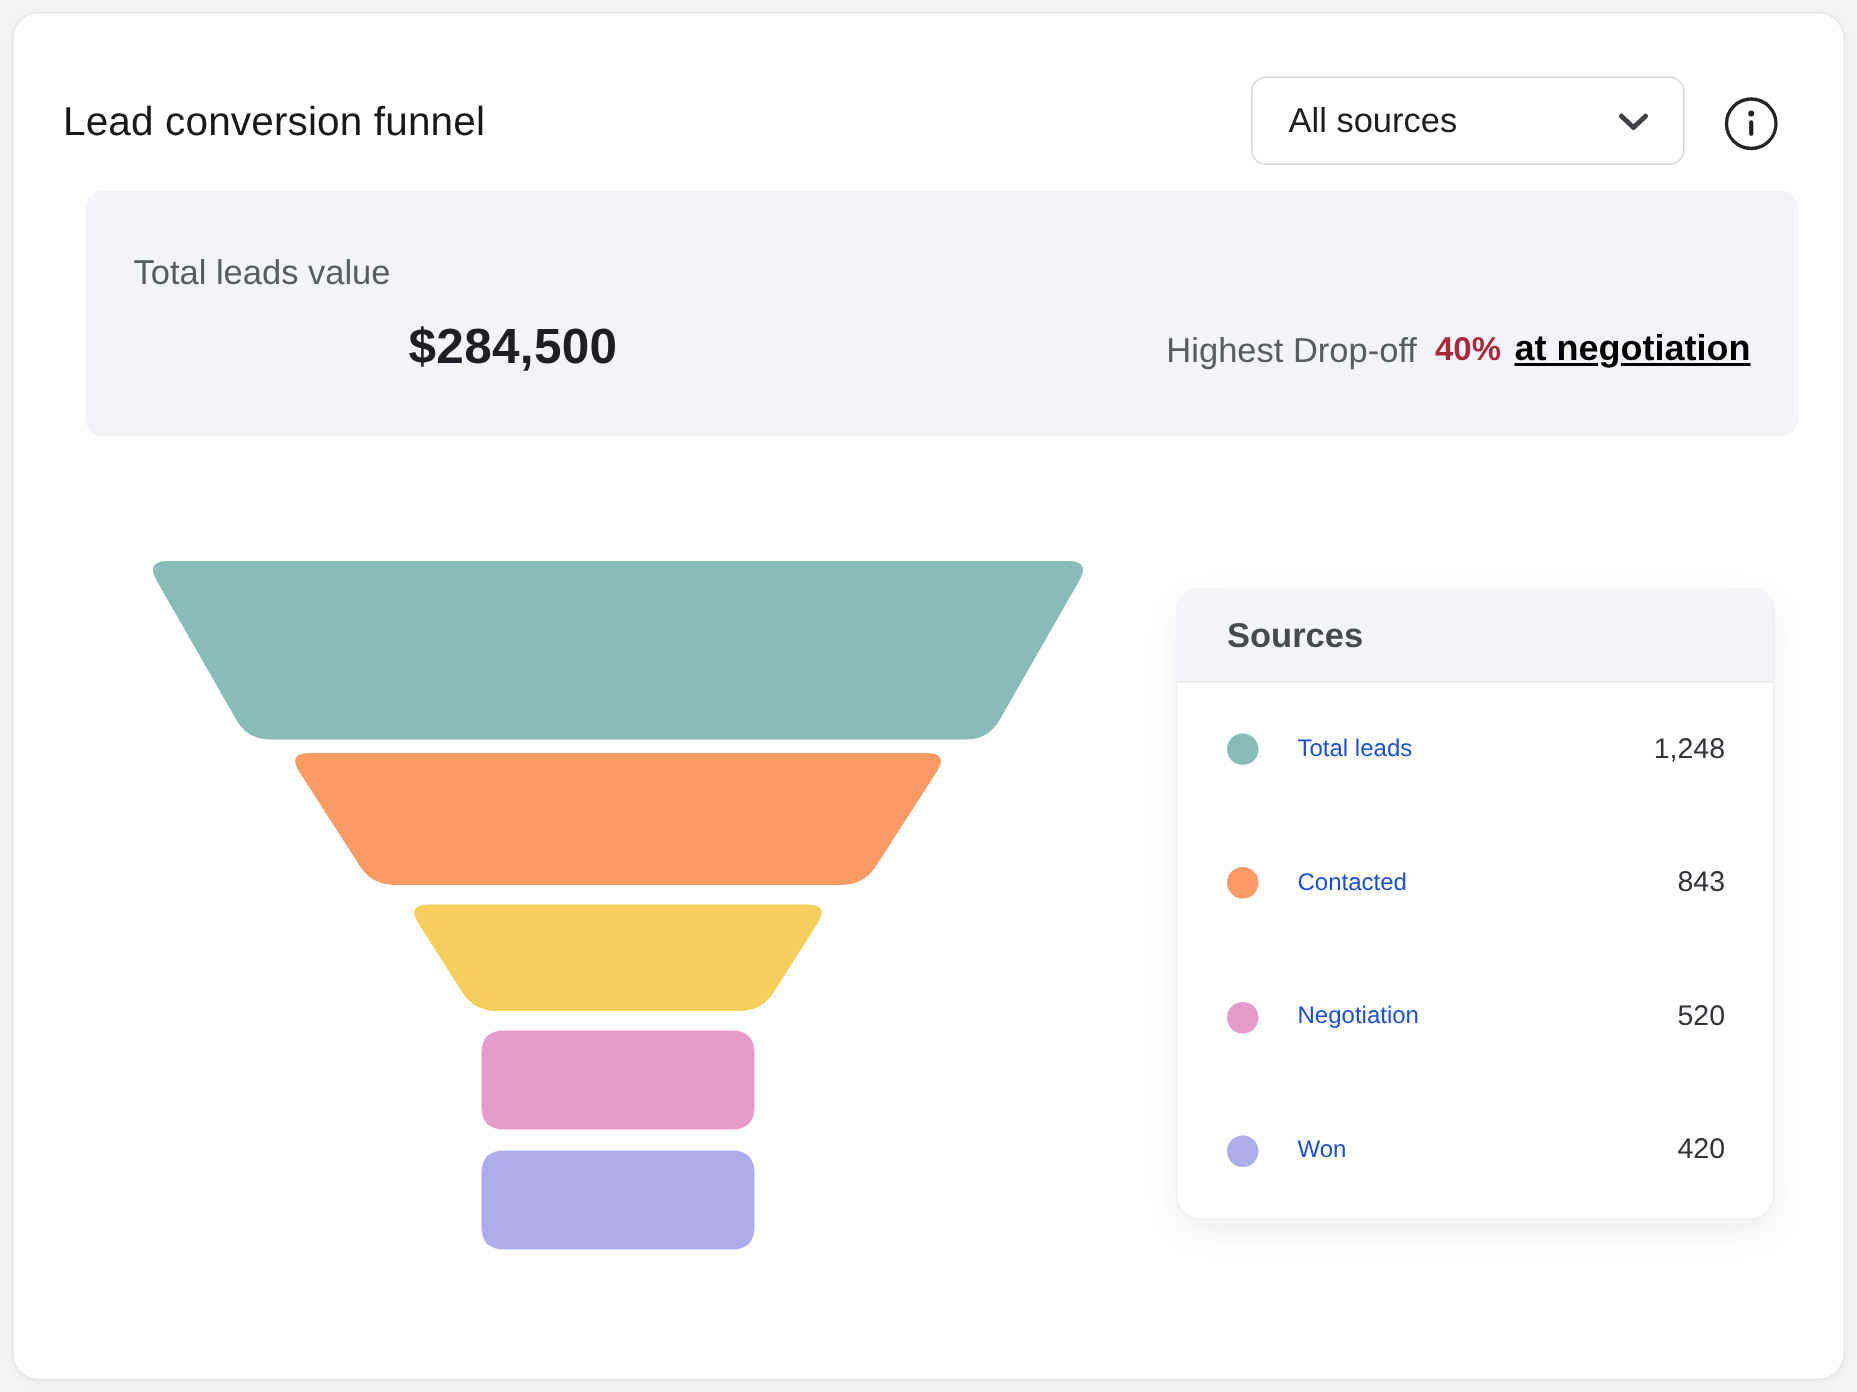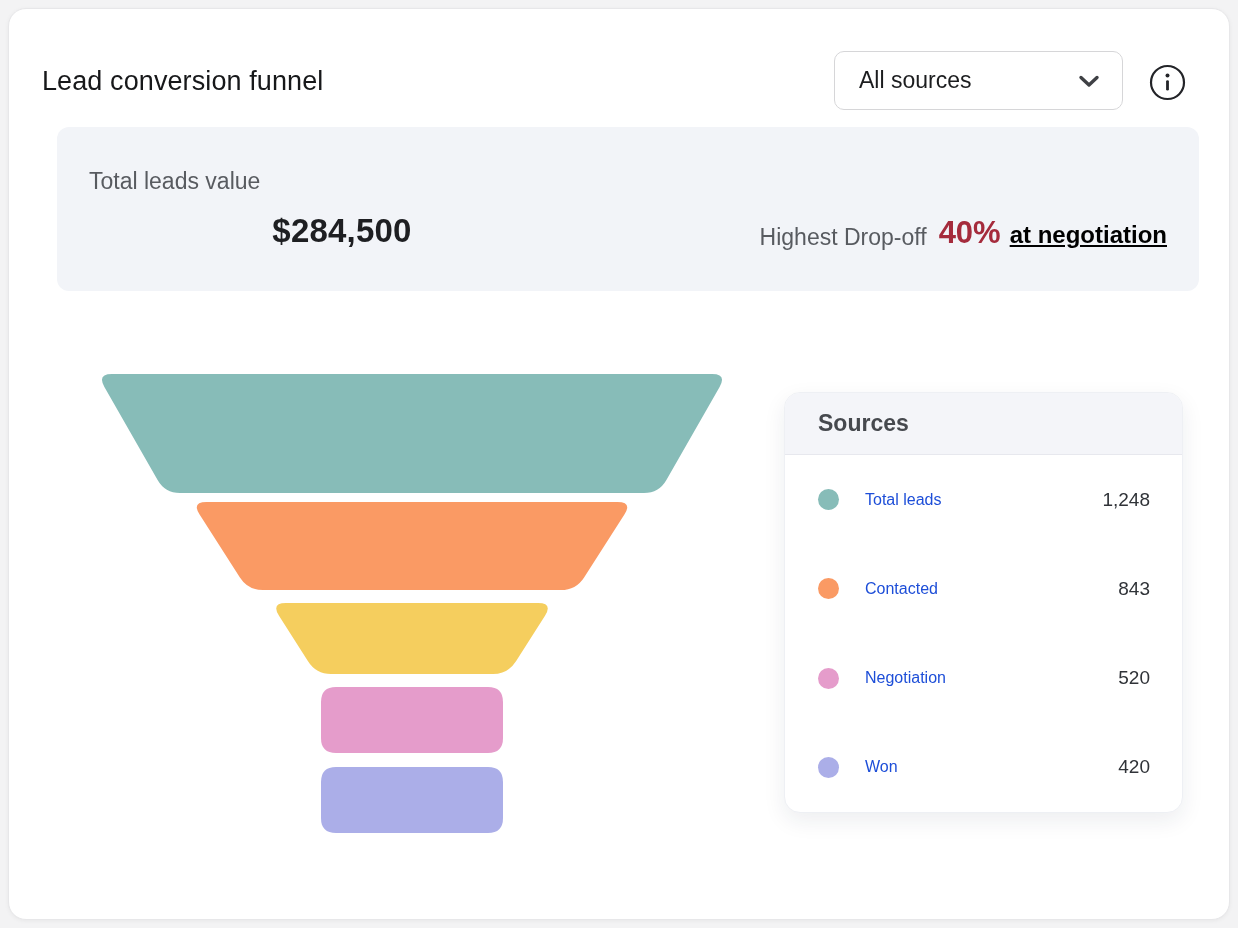--- a/index.html
+++ b/index.html
@@ -28,21 +28,21 @@
     position: absolute; left: 48px; top: 118px; width: 1142px; height: 164px;
     background: #f2f4f8; border-radius: 12px;
     display: flex; align-items: center; justify-content: space-between;
     padding: 0 32px;
   }
   .summary-col { display: flex; gap: 12px; }
   .summary-col.right { align-items: flex-end; text-align: right; margin-top: 48px; }
   .summary-label { font-size: 23px; color: #585b60; }
   .summary-value { font-size: 33px; font-weight: 700; color: #1e1f22; letter-spacing: 0.2px; margin-top: 44px; }
   .dropoff-line { display: flex; align-items: baseline; gap: 9px; }
-  .dropoff-pct { font-size: 31px; font-weight: 700; }
+  .dropoff-pct { font-size: 22px; font-weight: 700; }
   .dropoff-detail { font-size: 24px; font-weight: 700; }
   .funnel-wrap { position: absolute; left: 72px; top: 352px; width: 680px; height: 490px; }
   .legend-card {
     position: absolute; left: 775px; top: 383px; width: 399px; height: 421px;
     background: #ffffff; border: 1px solid #eef0f4; border-radius: 16px;
     box-shadow: 0 8px 22px rgba(30,34,60,0.08); overflow: hidden;
     display: flex; flex-direction: column;
   }
   .legend-header {
     height: 62px; background: #f4f5f9; border-bottom: 1px solid #e7e8ee;

